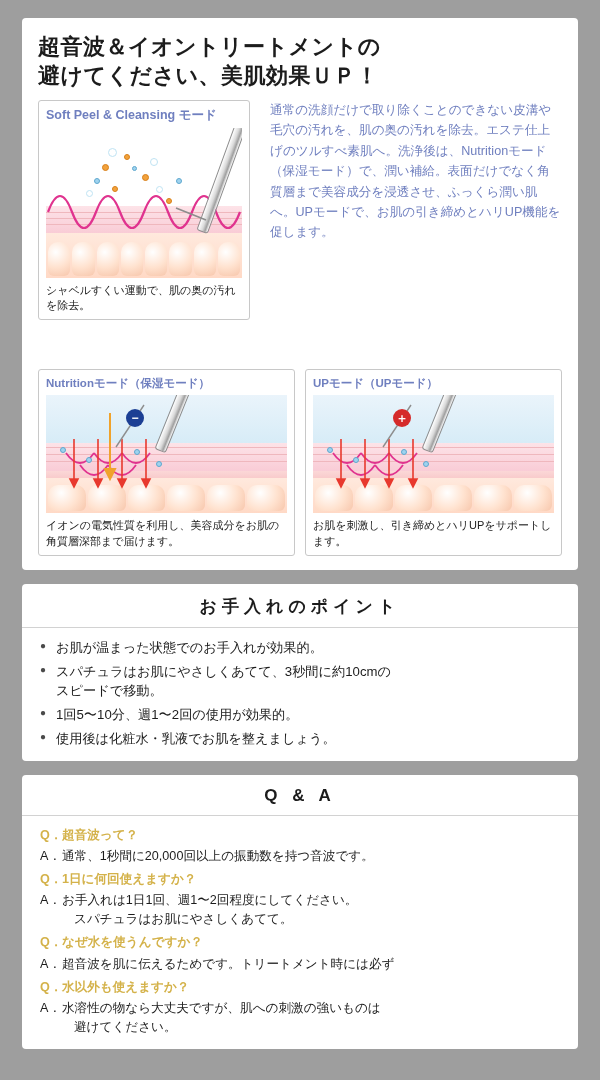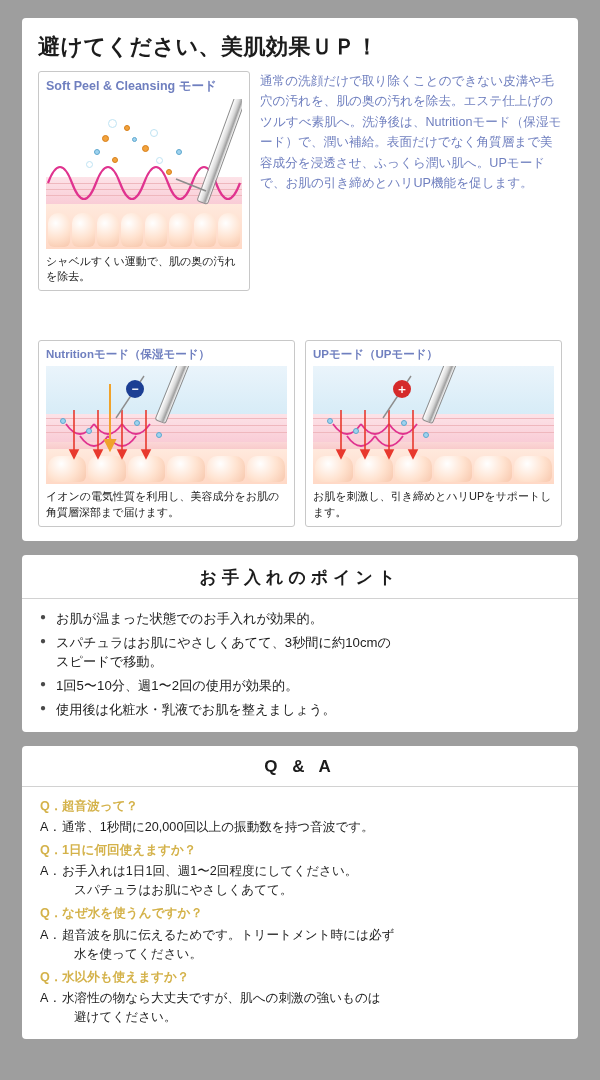--- a/index.html
+++ b/index.html
@@ -25,21 +25,21 @@
   .title-line {
     font-size: 22px;
     font-weight: bold;
     color: #1c1c1c;
     letter-spacing: 0.5px;
     line-height: 1.32;
     white-space: nowrap;
   }
 
   
-  .top-wrap { padding: 4px 16px 14px 16px; display:flex; gap:10px; }
+  .top-wrap { padding: 4px 16px 14px 16px; display:flex; gap:20px; }
   .top-left { width: 212px; }
   .top-right { flex:1; }
 
   .card {
     border: 1px solid #c8c8c8;
     border-radius: 3px;
     background:#fff;
     padding: 6px 7px 6px 7px;
   }
   .card-title {
@@ -167,20 +167,21 @@
   .qa-text .cont { display:block; text-indent: 12px; }
 </style>
 </head>
 <body>
 
 <div class="page">
 
   <div class="panel">
 
     <div class="title-block">
+      <div class="title-line">超音波＆イオントリートメントの</div>
       <div class="title-line">避けてください、美肌効果ＵＰ！</div>
     </div>
 
     <div class="top-wrap">
 
       <div class="top-left">
         <div class="card">
           <div class="card-title">Soft Peel &amp; Cleansing モード</div>
 
           <div class="skin">
@@ -403,21 +404,20 @@
 
       <div class="qa-block">
         <div class="qa-row q">
           <div class="qa-mark">Q．</div>
           <div class="qa-text">なぜ水を使うんですか？</div>
         </div>
         <div class="qa-row a">
           <div class="qa-mark">A．</div>
           <div class="qa-text">
             <span>超音波を肌に伝えるためです。トリートメント時には必ず</span>
-            <span class="cont">水を使ってください。</span>
           </div>
         </div>
       </div>
 
       <div class="qa-block">
         <div class="qa-row q">
           <div class="qa-mark">Q．</div>
           <div class="qa-text">水以外も使えますか？</div>
         </div>
         <div class="qa-row a">

